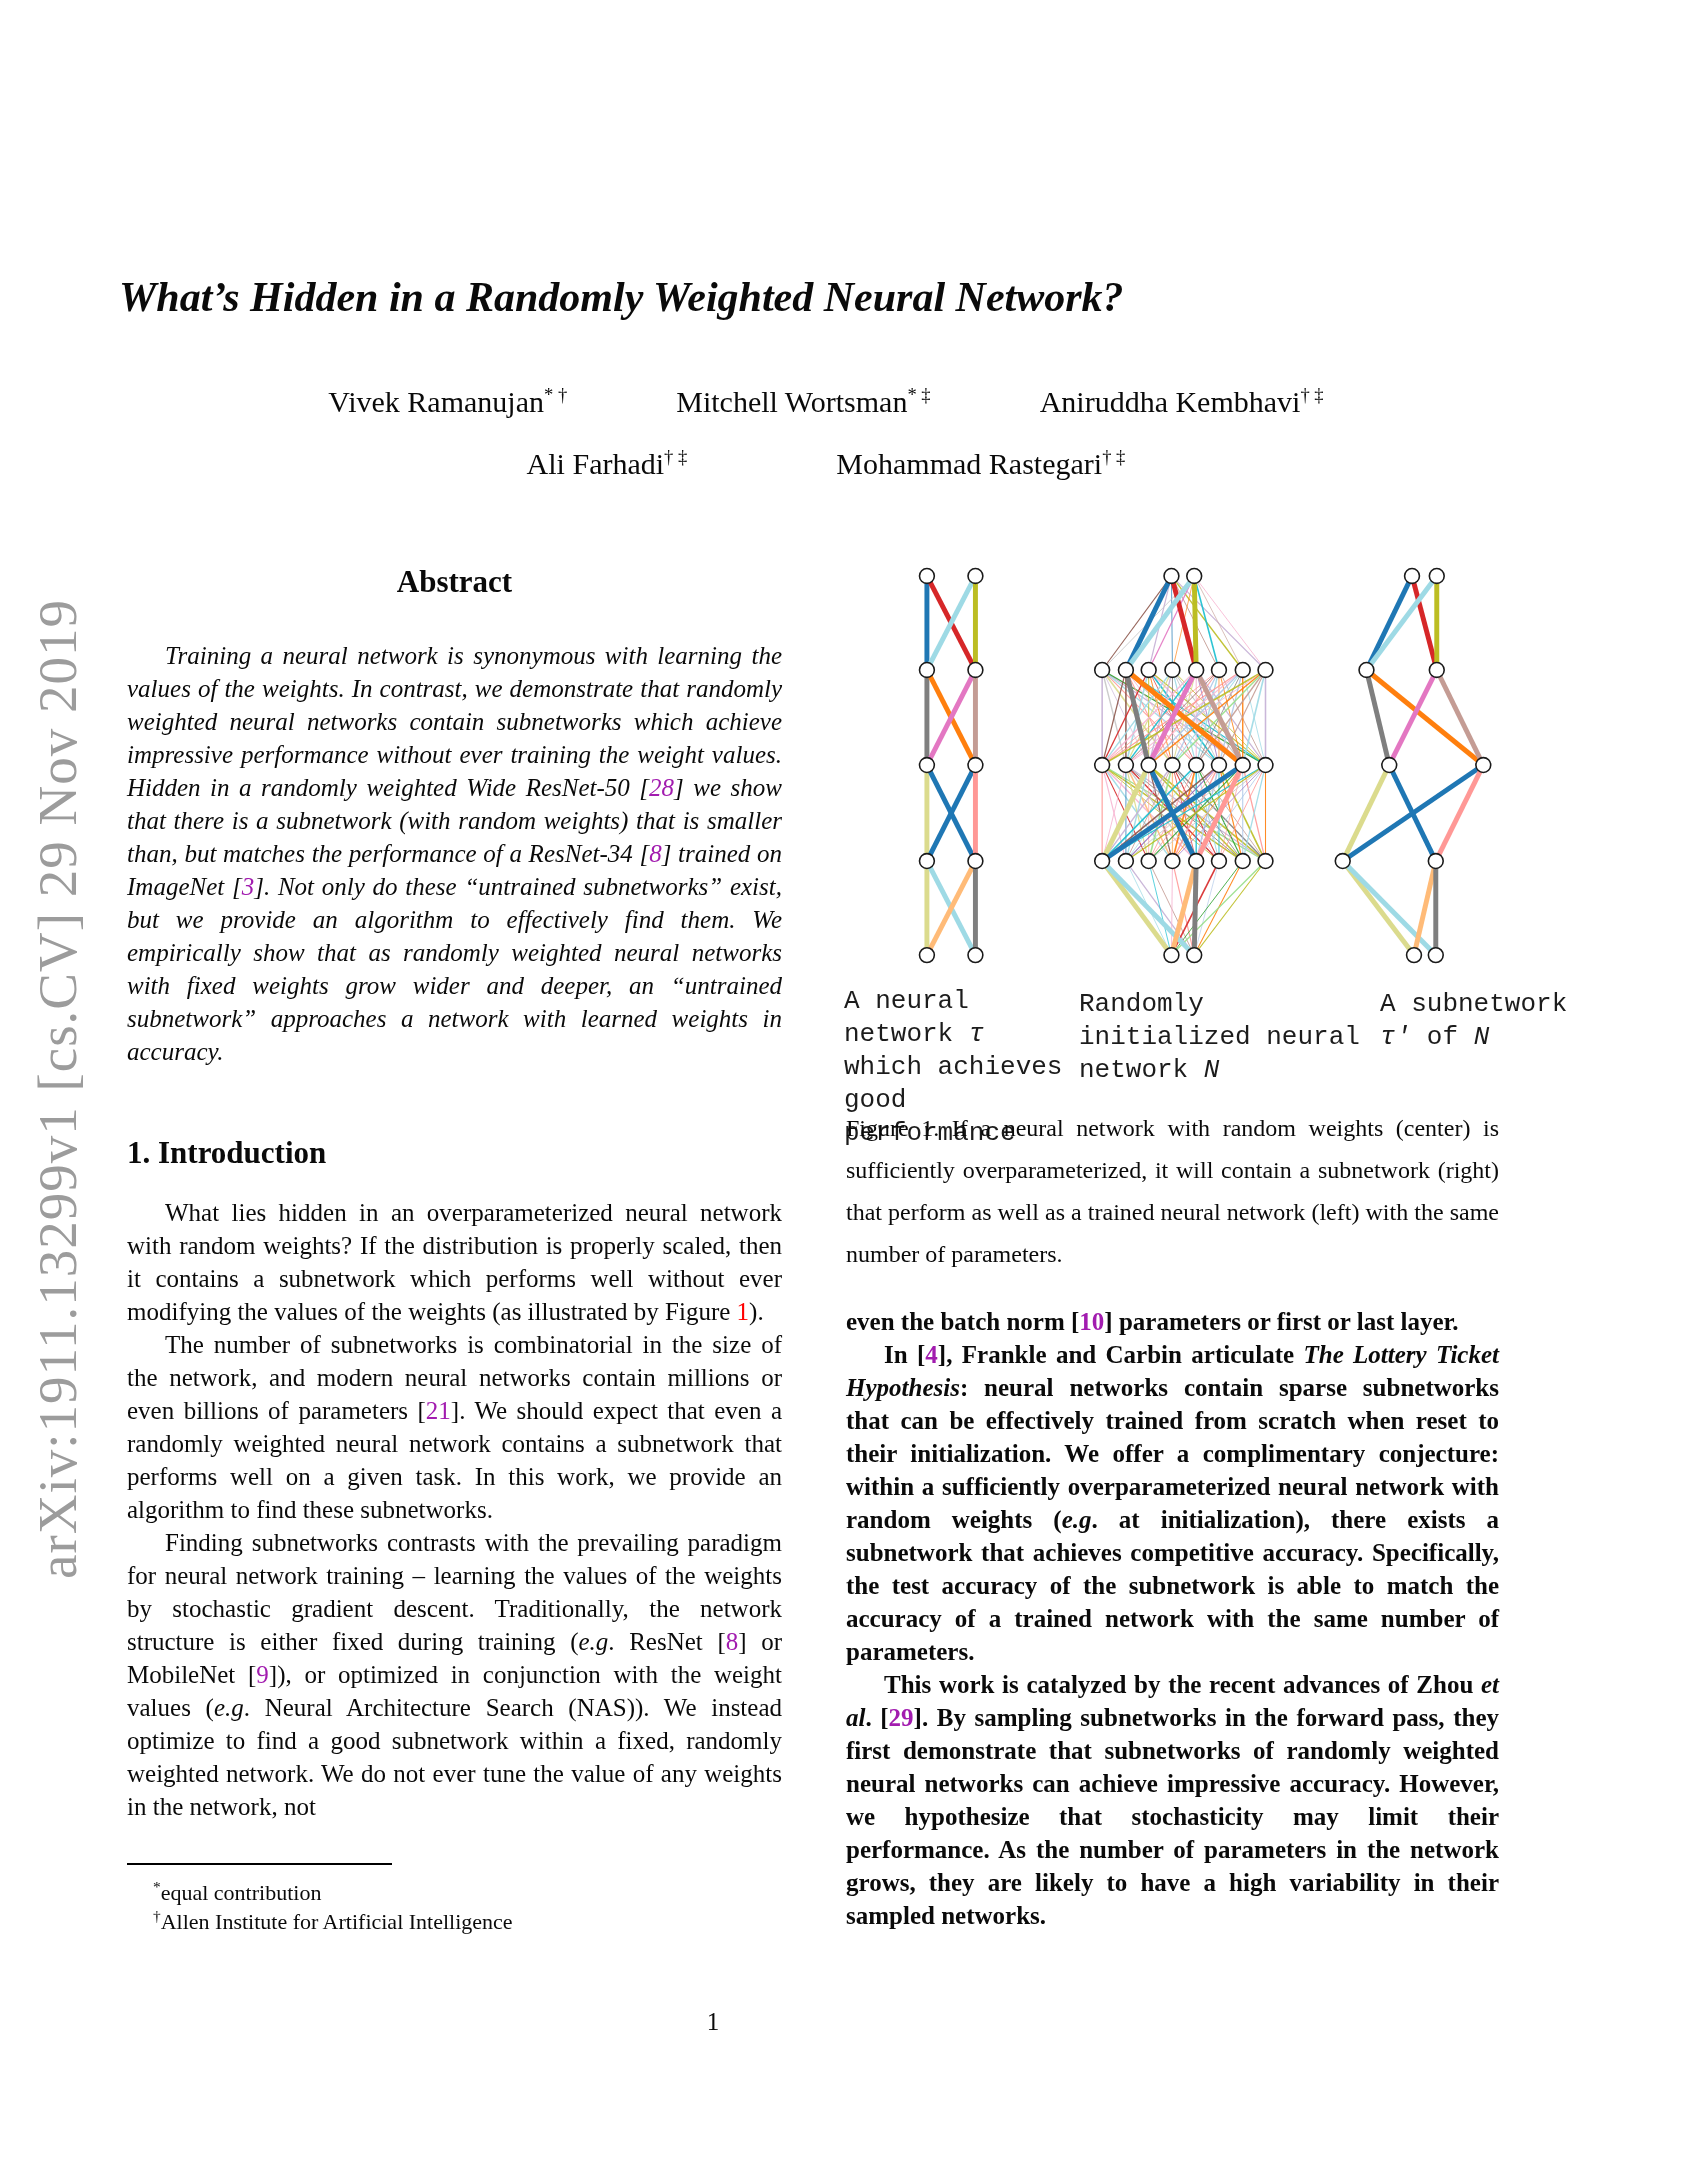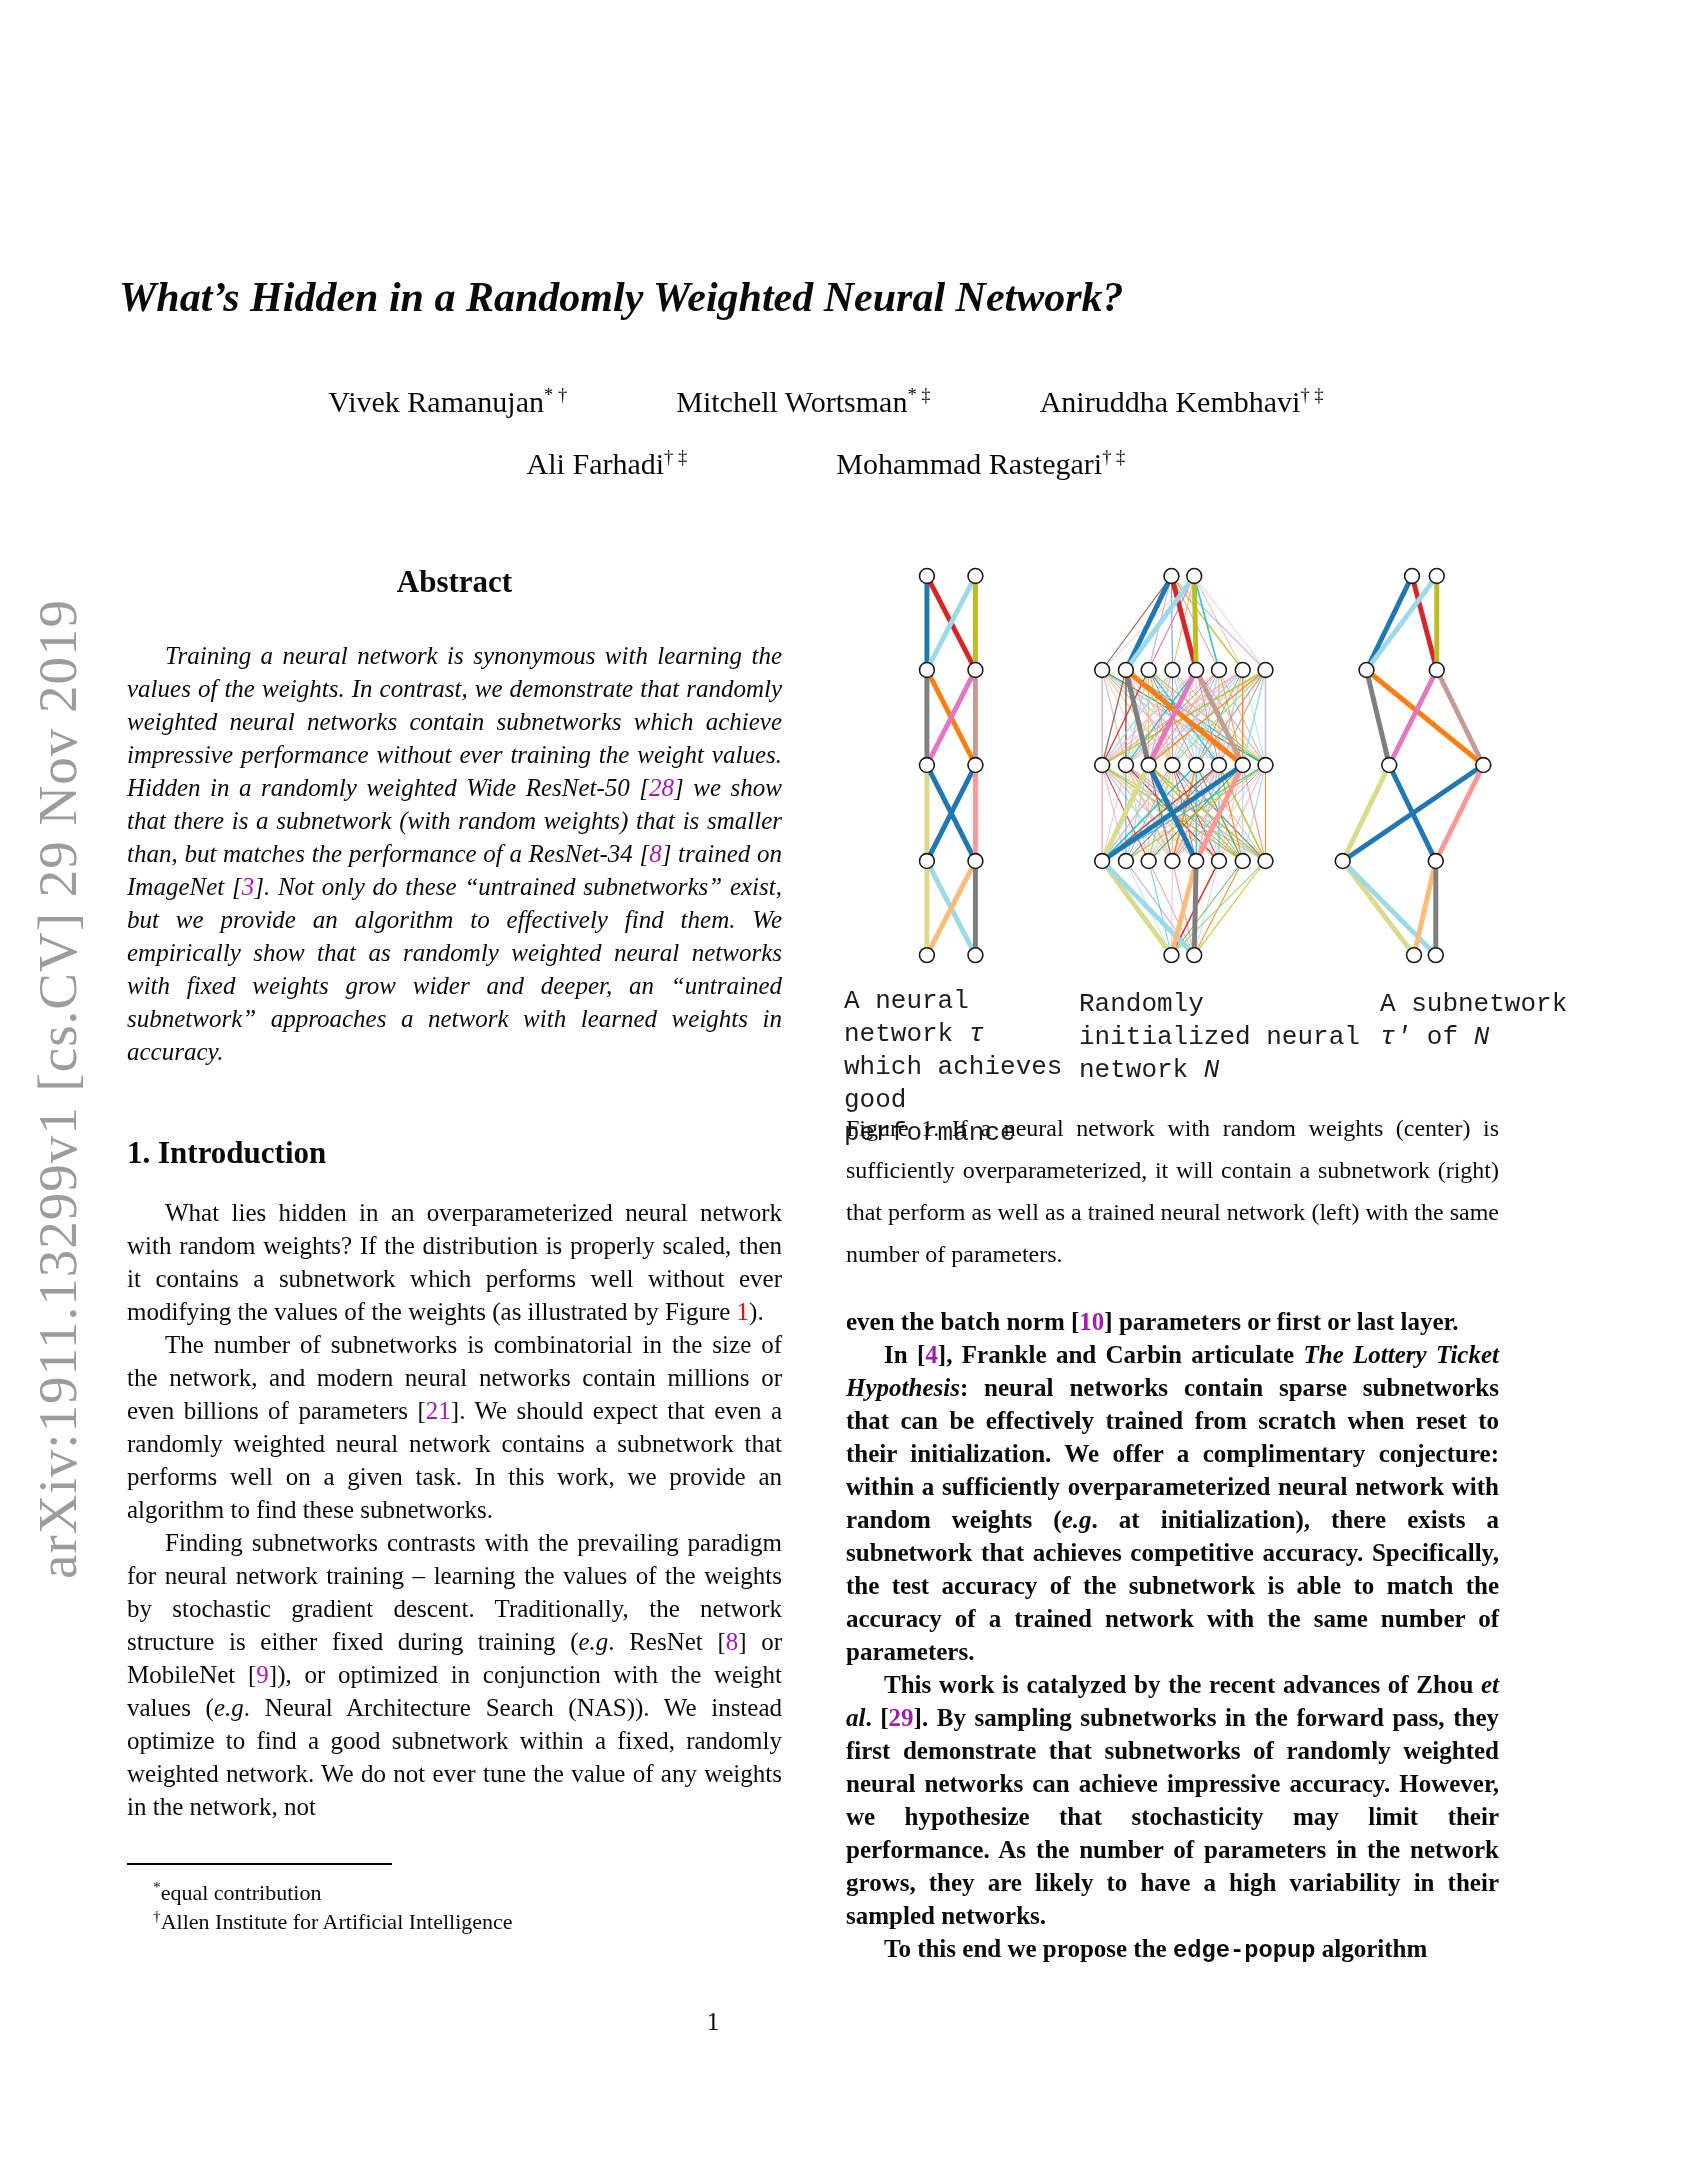--- a/index.html
+++ b/index.html
@@ -101,21 +101,20 @@
   <div id="fnlist">
       <div class="footnote"><sup>*</sup><span>equal contribution</span></div>
       <div class="footnote"><sup>†</sup><span>Allen Institute for Artificial Intelligence</span></div>
     </div>
 </div>
 
 <div class="rcol">
     <p class="para noindent"><span>even the batch norm [</span><span class="seg-cite">10</span><span>] parameters or first or last layer.</span></p>
     <p class="para"><span>In [</span><span class="seg-cite">4</span><span>], Frankle and Carbin articulate </span><span class="seg-italic">The Lottery Ticket Hypothesis</span><span>:  neural networks contain sparse subnetworks that can be effectively trained from scratch when reset to their initialization. We offer a complimentary conjecture: within a sufficiently overparameterized neural network with random weights (</span><span class="seg-italic">e.g</span><span>. at initialization), there exists a subnetwork that achieves competitive accuracy. Specifically, the test accuracy of the subnetwork is able to match the accuracy of a trained network with the same number of parameters.</span></p>
     <p class="para"><span>This work is catalyzed by the recent advances of Zhou </span><span class="seg-italic">et al</span><span>. [</span><span class="seg-cite">29</span><span>]. By sampling subnetworks in the forward pass, they first demonstrate that subnetworks of randomly weighted neural networks can achieve impressive accuracy. However, we hypothesize that stochasticity may limit their performance. As the number of parameters in the network grows, they are likely to have a high variability in their sampled networks.</span></p>
-    <p class="para"><span>To this end we propose the </span><span class="seg-mono">edge-popup</span><span> algorithm</span></p>
   </div>
 
 <svg id="fig-svg" width="693" height="444" viewBox="0 0 700 448">
     <g>
       <line x1="355" y1="30" x2="285" y2="125" stroke="#8c564b" stroke-width="1.12" opacity="0.9"></line>
       <line x1="355" y1="30" x2="309" y2="125" stroke="#9edae5" stroke-width="1.69" opacity="0.9"></line>
       <line x1="355" y1="30" x2="332" y2="125" stroke="#c5b0d5" stroke-width="1.23" opacity="0.9"></line>
       <line x1="355" y1="30" x2="356" y2="125" stroke="#1f77b4" stroke-width="0.79" opacity="0.9"></line>
       <line x1="355" y1="30" x2="380" y2="125" stroke="#98df8a" stroke-width="1.64" opacity="0.9"></line>
       <line x1="355" y1="30" x2="403" y2="125" stroke="#c49c94" stroke-width="1.01" opacity="0.9"></line>

